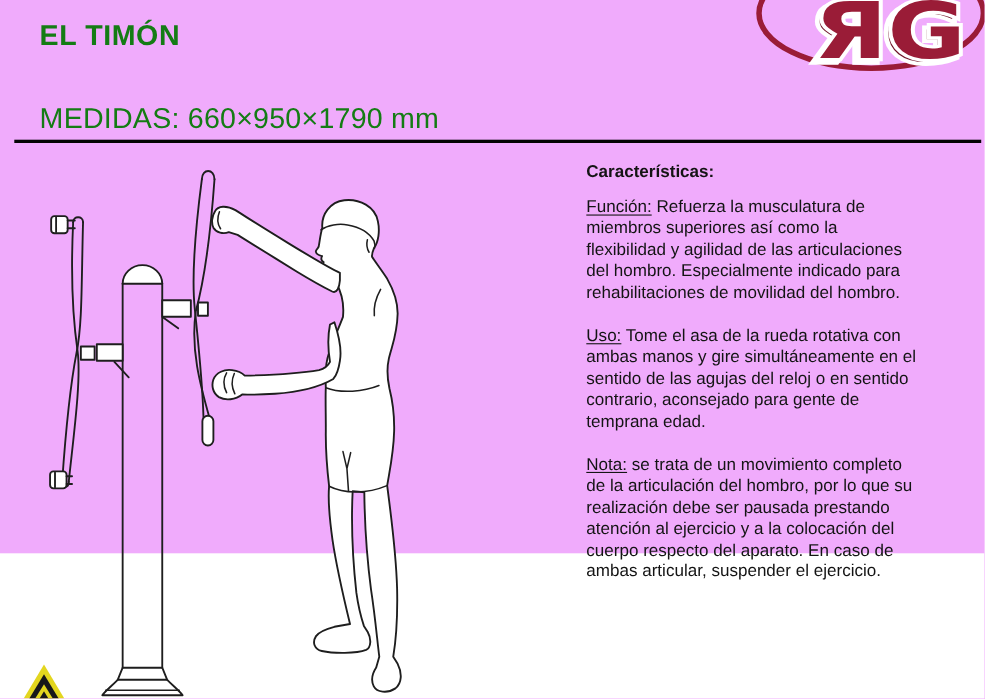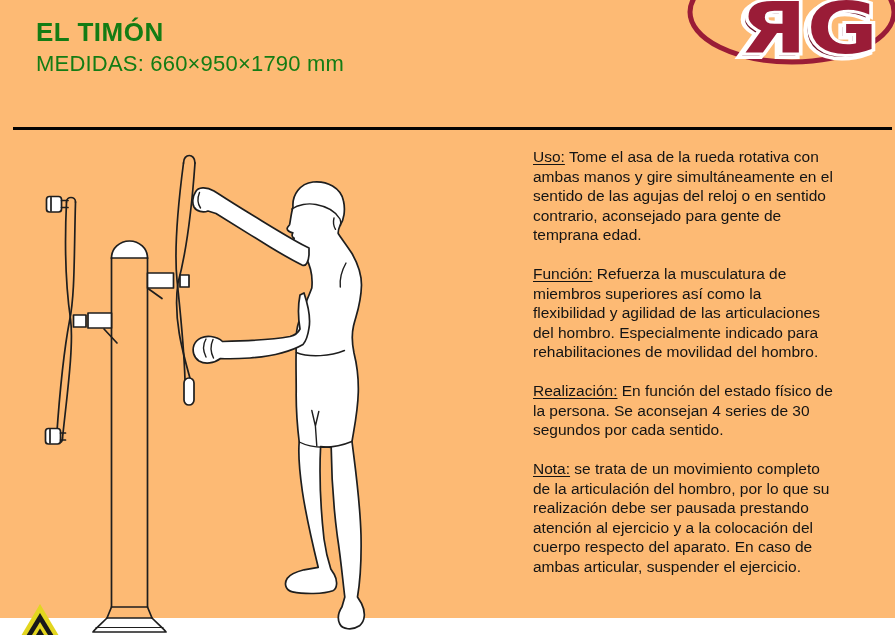--- a/index.html
+++ b/index.html
@@ -1,26 +1,26 @@
 <!DOCTYPE html>
 <html><head>
 <meta charset="utf-8">
 <style>
   html,body{margin:0;padding:0;}
   body{
     width:895px;height:635px;overflow:hidden;background:#ffffff;
     font-family:"Liberation Sans","DejaVu Sans",sans-serif;
     -webkit-font-smoothing:antialiased;
   }
-  .page{position:relative;width:895px;height:618px;background:#fdba74;}
+  .page{position:relative;width:895px;height:503px;background:#f0abfc;}
 
   
   .header{position:absolute;left:36px;top:17px;color:#147c14;}
   .header .h1,.header .h2{font-size:26px;font-weight:700;line-height:31px;letter-spacing:.5px;}
-  .header .h3{font-size:22px;font-weight:400;line-height:31px;letter-spacing:.2px;}
+  .header .h3{font-size:26px;font-weight:400;line-height:31px;letter-spacing:.2px;margin-top:44px;}
 
   
   .logo{position:absolute;top:0;right:-12px;width:220px;height:70px;}
 
   
   .divider{position:absolute;left:13px;top:127px;width:879px;height:3px;background:#040404;}
 
   
   .specs{position:absolute;left:533px;top:147px;width:356px;color:#141414;
          font-size:15.5px;line-height:19.5px;}
@@ -179,36 +179,34 @@
       <g stroke="none">
         <path d="M 40 459 L 12 506 L 68 506 Z" fill="#e3d61f"></path>
         <path d="M 40 468 L 20 501 L 60 501 Z" fill="#17171a"></path>
         <path d="M 40 477 L 32 490 L 48 490 Z" fill="#e3d61f"></path>
         <path d="M 40 483.5 L 36 490 L 44 490 Z" fill="#17171a"></path>
       </g>
     </svg>
   </figure>
 
   <section class="specs">
+    <h3>Características:</h3>
+
+    <p class="spec-para"><span class="lead">Función:</span><span> Refuerza la musculatura de
+miembros superiores así como la
+flexibilidad y agilidad de las articulaciones
+del hombro. Especialmente indicado para
+rehabilitaciones de movilidad del hombro.</span></p>
 
     <p class="spec-para"><span class="lead">Uso:</span><span> Tome el asa de la rueda rotativa con
 ambas manos y gire simultáneamente en el
 sentido de las agujas del reloj o en sentido
 contrario, aconsejado para gente de
 temprana edad.</span></p>
 
-    <p class="spec-para"><span class="lead">Función:</span><span> Refuerza la musculatura de
-miembros superiores así como la
-flexibilidad y agilidad de las articulaciones
-del hombro. Especialmente indicado para
-rehabilitaciones de movilidad del hombro.</span></p>
-
-    <p class="spec-para"><span class="lead">Realización:</span><span> En función del estado físico de
-la persona. Se aconsejan 4 series de 30
-segundos por cada sentido.</span></p>
 
     <p class="spec-para"><span class="lead">Nota:</span><span> se trata de un movimiento completo
 de la articulación del hombro, por lo que su
 realización debe ser pausada prestando
 atención al ejercicio y a la colocación del
 cuerpo respecto del aparato. En caso de
 ambas articular, suspender el ejercicio.</span></p>
   </section>
 
 </div>

